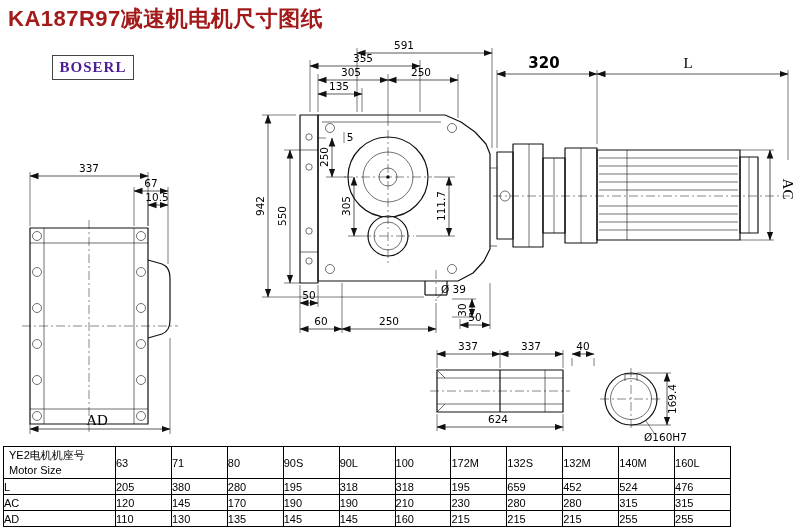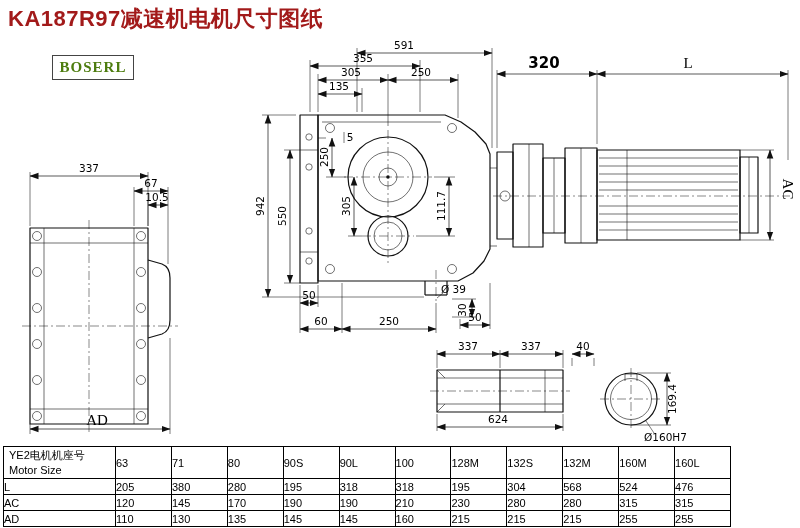--- a/index.html
+++ b/index.html
@@ -3,21 +3,21 @@
 <meta charset="utf-8">
 <style>
   * { margin:0; padding:0; box-sizing:border-box; }
   html,body { background:#fff; }
   body { font-family:"Liberation Sans","DejaVu Sans",sans-serif; }
   .page { position:relative; width:800px; height:528px; background:#fff; overflow:hidden; }
   .title { position:absolute; left:8px; top:4px; font-size:22px; font-weight:bold; color:#a21a1a; letter-spacing:.5px; }
   .logo-box { position:absolute; left:52px; top:55px; width:82px; height:25px; border:1px solid #444;
               display:flex; align-items:center; justify-content:center; background:#fff; }
   .logo-box span { font-family:"Liberation Serif","DejaVu Serif",serif; font-weight:bold; font-size:15px;
-                   color:#4d7c0f; letter-spacing:1px; }
+                   color:#4c1d95; letter-spacing:1px; }
   svg.drawing { position:absolute; left:0; top:0; }
 
   
   .o  { stroke:#111; stroke-width:1.2; fill:none; stroke-linejoin:round; }
   .t  { stroke:#111; stroke-width:.6;  fill:none; }
   .f  { fill:#111; stroke:none; }
   .cl { stroke:#111; stroke-width:.5;  fill:none; stroke-dasharray:9 3 2 3; }
   .x  { stroke:#111; stroke-width:.55; fill:none; }
   .dim{ stroke:#111; stroke-width:.7;  fill:none; }
   text.d   { font-family:"DejaVu Sans",sans-serif; font-size:10.5px; fill:#000; }
@@ -294,39 +294,39 @@
           <div>YE2电机机座号</div>
           <div>Motor Size</div>
         </th>
 
       <th>63</th>
           <th>71</th>
           <th>80</th>
           <th>90S</th>
           <th>90L</th>
           <th>100</th>
-          <th>128M</th>
+          <th>172M</th>
           <th>132S</th>
           <th>132M</th>
-          <th>160M</th>
+          <th>140M</th>
           <th>160L</th>
         </tr>
     </thead>
     <tbody>
         <tr>
           <th>L</th>
           <td>205</td>
           <td>380</td>
           <td>280</td>
           <td>195</td>
           <td>318</td>
           <td>318</td>
           <td>195</td>
-          <td>304</td>
-          <td>568</td>
+          <td>659</td>
+          <td>452</td>
           <td>524</td>
           <td>476</td>
         </tr>
         <tr>
           <th>AC</th>
           <td>120</td>
           <td>145</td>
           <td>170</td>
           <td>190</td>
           <td>190</td>

